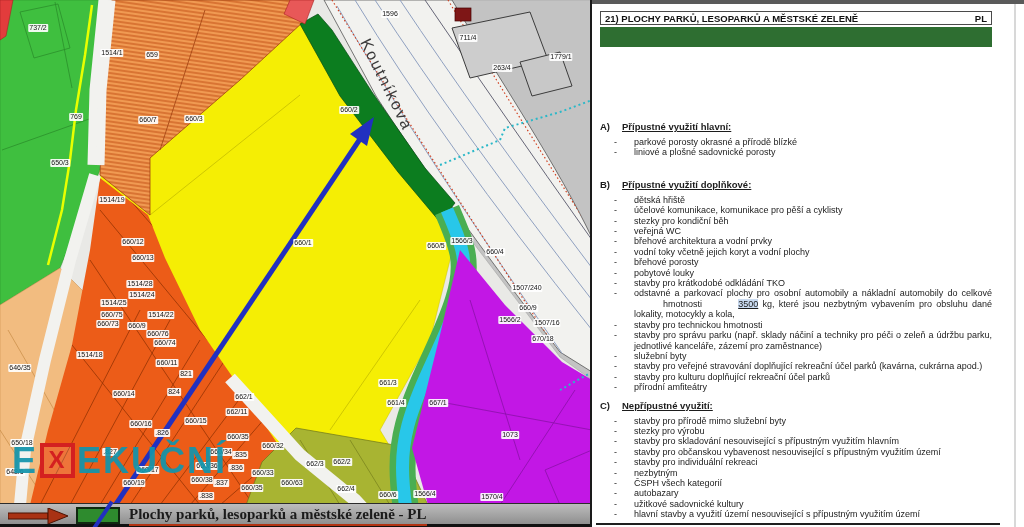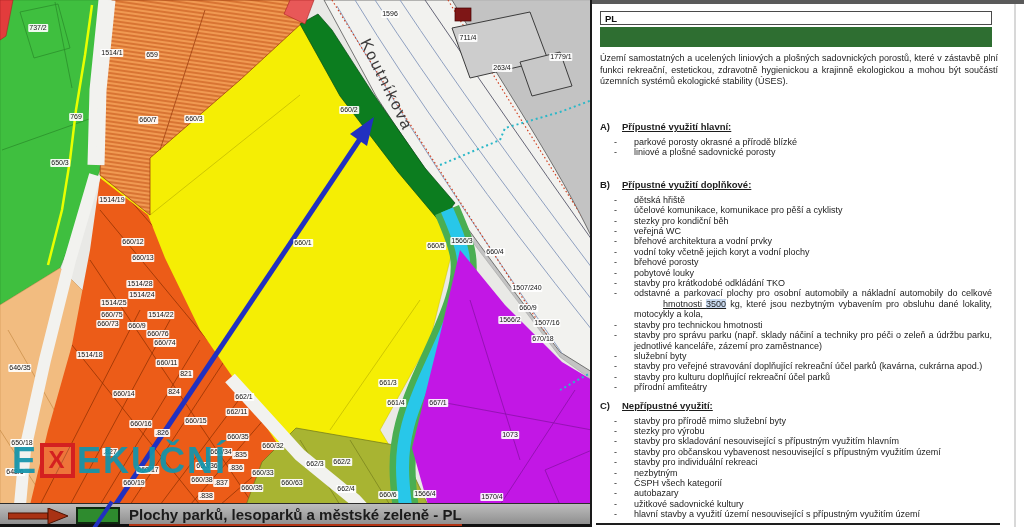--- a/index.html
+++ b/index.html
@@ -18,21 +18,21 @@
   #watermark{position:absolute;left:12px;top:443px;z-index:6;pointer-events:none;}
   #wm-line1{display:flex;align-items:center;font-weight:bold;font-size:36px;letter-spacing:2px;
             color:rgba(18,149,172,.93);line-height:34px;}
   .wm-x{display:inline-block;width:27px;height:27px;border:4px solid #d42020;color:#d42020;
         font-size:24px;line-height:26px;text-align:center;font-weight:900;margin:0 2px;background:rgba(255,255,255,.15);}
   #wm-line2{font-weight:bold;font-size:27px;letter-spacing:3px;line-height:26px;margin-top:2px;
             color:rgba(190,232,238,.85);-webkit-text-stroke:1.5px rgba(18,150,172,.9);}
   
   #caption-bar{position:absolute;left:0;top:503px;width:592px;height:24px;z-index:8;
                background:linear-gradient(#bdbdbd,#8f8f8f);border-top:1px solid #2c2c2c;
-               border-bottom:3px solid #111;box-sizing:border-box;display:flex;align-items:center;}
+               border-bottom:3px solid #111;box-sizing:border-box;display:flex;align-items:center;font-family:Liberation Serif, serif;}
   #legend-swatch{position:absolute;left:76px;top:3px;width:44px;height:17px;background:#2e8b2e;
                  border:2px solid #102810;box-sizing:border-box;}
   #caption-text{position:absolute;left:129px;top:2px;font-size:15px;font-weight:bold;color:#1b1b1b;
                 border-bottom:2px solid #b23313;padding-bottom:1px;white-space:nowrap;letter-spacing:0px;}
   #caption-arrow{position:absolute;left:8px;top:4px;}
   #arrow-tail{position:absolute;left:101px;top:499px;width:4px;height:32px;background:#2130c0;
               transform:rotate(34deg);z-index:9;pointer-events:none;}
 
   
   #doc-panel{position:absolute;left:592px;top:0;width:432px;height:527px;background:#ffffff;
@@ -45,22 +45,22 @@
   #doc-intro{position:absolute;left:8px;top:49px;width:398px;font-size:9px;line-height:11.5px;
              color:#1c1c1c;text-align:justify;}
   #doc-sections{position:absolute;left:8px;top:117px;width:402px;color:#1c1c1c;}
   .sec{margin:0 0 0 0;}
   .sec-head{display:flex;font-size:9.5px;font-weight:bold;margin-bottom:5px;}
   .sec-letter{width:22px;flex:0 0 22px;}
   .sec-title{text-decoration:underline;}
   .li{display:flex;font-size:9px;line-height:10.4px;}
   .li-dash{flex:0 0 34px;padding-left:14px;box-sizing:border-box;}
   .li-txt{flex:1;text-align:justify;padding-right:10px;}
-  .link-mark{text-decoration:underline;color:#1c1c1c;padding-left:29px;}
-  .link-hl{background:#c9daf0;text-decoration:underline;}
+  .link-mark{color:#1c1c1c;padding-left:29px;}
+  .link-hl{background:#c9daf0;text-decoration:underline;margin-left:32px;}
   .sec-gap-a{height:21px;}
   .sec-gap-b{height:7px;}
   #doc-bottom-line{position:absolute;left:4px;top:519px;width:404px;height:2px;background:#1e1e1e;}
 </style>
 </head>
 <body>
 
 <div id="app">
 
   <div id="map-panel">
@@ -258,24 +258,24 @@
       </svg>
       <div id="legend-swatch"></div>
       <div id="caption-text">Plochy parků, lesoparků a městské zeleně - PL</div>
     </div>
     <div id="arrow-tail"></div>
   </div>
 
   <div id="doc-panel">
     <div class="page-edge"></div>
     <div id="doc-title-box">
+      <span>21) PLOCHY PARKŮ, LESOPARKŮ A MĚSTSKÉ ZELENĚ</span>
       <span>PL</span>
     </div>
     <div id="doc-green-bar"></div>
-    <div id="doc-intro">Území samostatných a ucelených liniových a plošných sadovnických porostů, které v zástavbě plní funkci rekreační, estetickou, zdravotně hygienickou a krajinně ekologickou a mohou být součástí územních systémů ekologické stability (ÚSES).</div>
     <div id="doc-sections">
         <div class="sec">
           <div class="sec-head">
             <span class="sec-letter">A)</span>
             <span class="sec-title">Přípustné využití hlavní:</span>
           </div>
           <div class="li">
             <span class="li-dash">-</span>
             <span class="li-txt">parkové porosty okrasné a přírodě blízké</span>
           </div>

